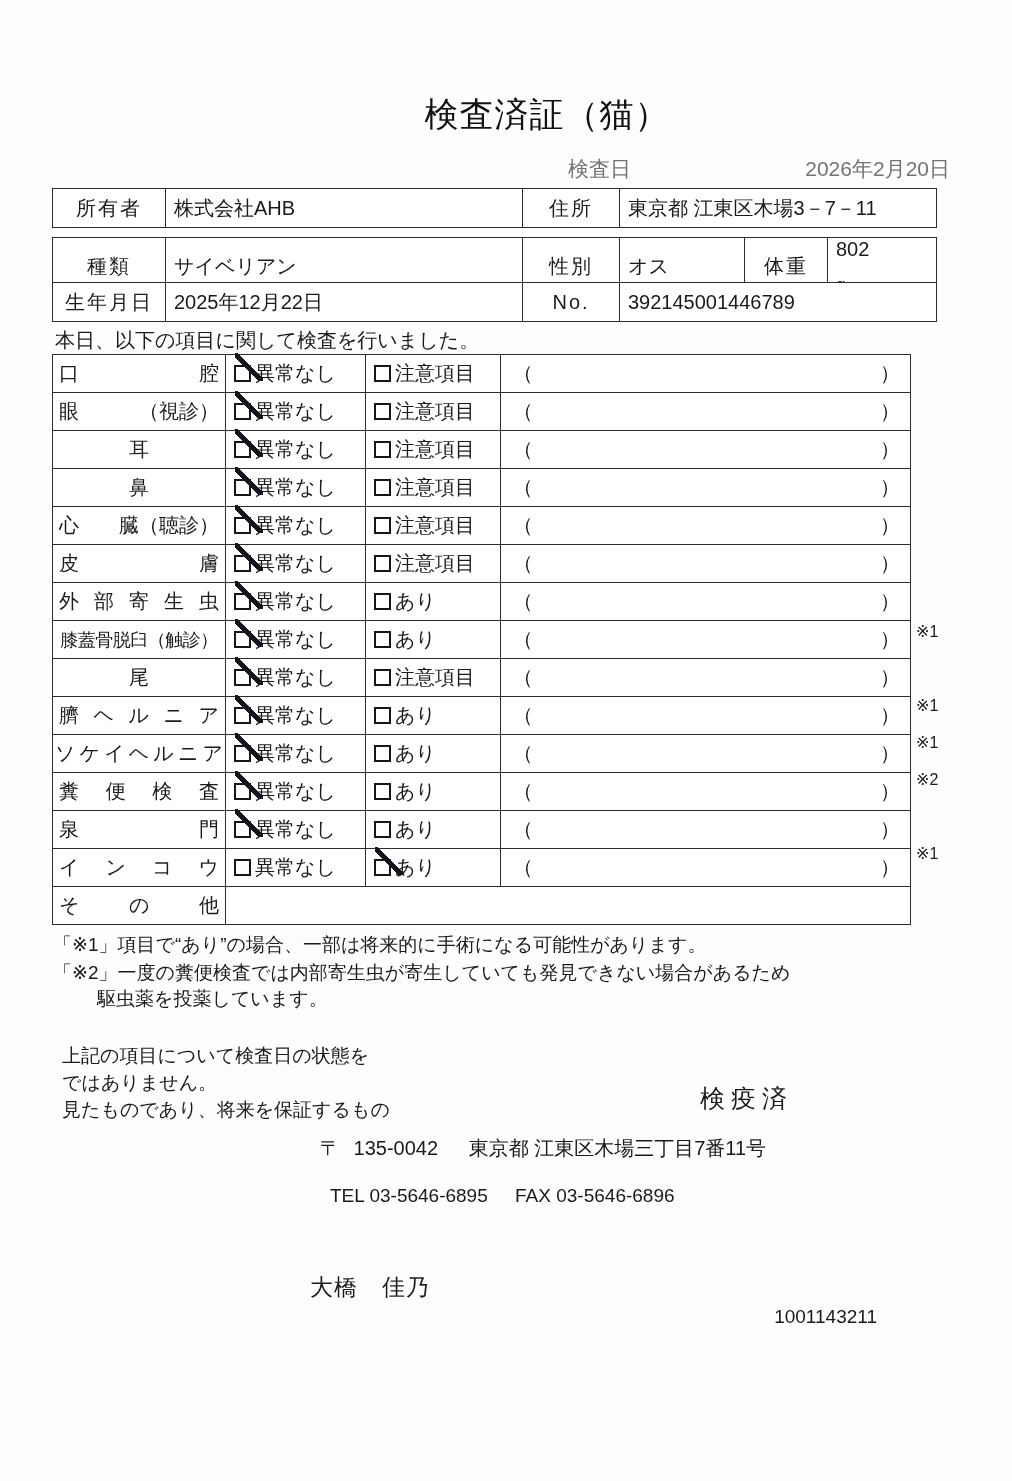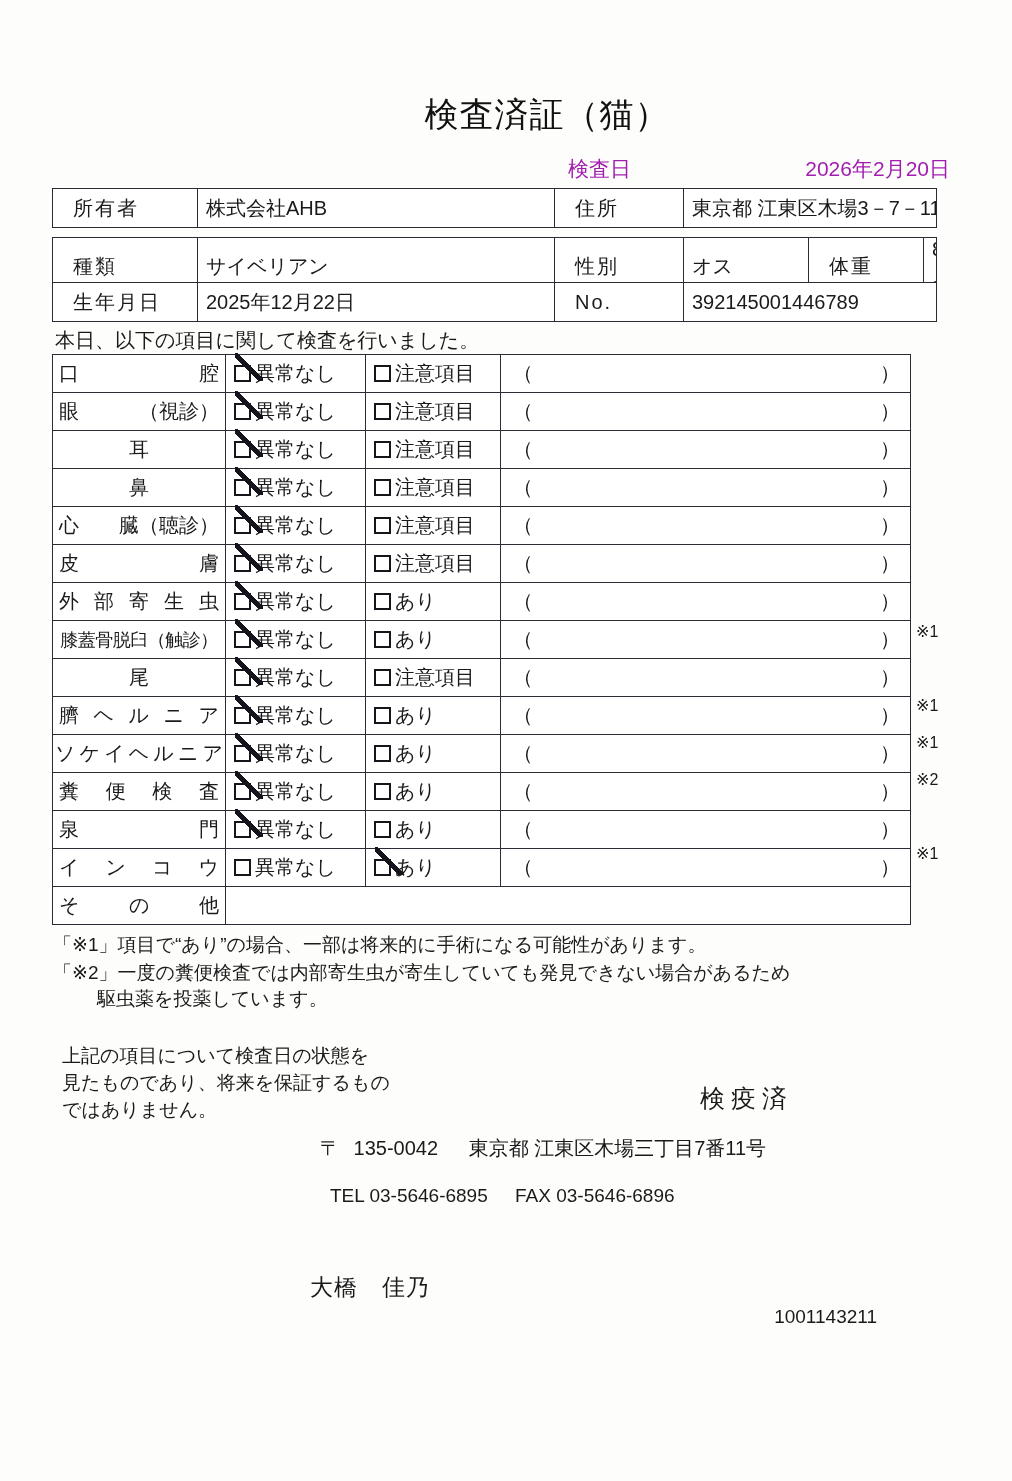--- a/index.html
+++ b/index.html
@@ -35,21 +35,21 @@
     margin-left: 41px;
   }
 
   
   .date-line {
     position: absolute;
     left: 520px; top: 155px;
     width: 430px;
     height: 30px;
     font-size: 21px;
-    color: #a21caf;
+    color: #737373;
   }
   .date-line .label {
     position: absolute;
     left: 48px; top: 0;
   }
   .date-line .value {
     position: absolute;
     right: 0; top: 0;
   }
 
@@ -65,22 +65,23 @@
   }
   .hdr td {
     border: 1px solid #2b2b33;
     height: 38px;
     padding: 0 8px;
     vertical-align: middle;
     white-space: nowrap;
     overflow: hidden;
   }
   .hdr .lbl {
+    text-align: center;
     letter-spacing: 2px;
-    padding: 0 20px;
+    padding: 0 4px;
   }
   .hdr .val { text-align: left; }
   .hdr .val-right { text-align: right; }
 
   #hdr-owner { top: 188px; }
   #hdr-breed { top: 237px; }
   #hdr-birth { top: 282px; }
 
   .wt-wrap {
     display: flex;
@@ -726,22 +727,22 @@
     </div>
 
   <div class="notes">
     <div>「※1」項目で“あり”の場合、一部は将来的に手術になる可能性があります。</div>
     <div class="n2">「※2」一度の糞便検査では内部寄生虫が寄生していても発見できない場合があるため</div>
     <div class="n2-cont">駆虫薬を投薬しています。</div>
   </div>
 
   <div class="disclaimer">
     <div>上記の項目について検査日の状態を</div>
+    <div>ではありません。</div>
     <div>見たものであり、将来を保証するもの</div>
-    <div>ではありません。</div>
   </div>
 
   <div class="stamp">検疫済</div>
 
   <div class="addr-line">
     <span class="zip-mark">〒</span>
     <span class="zip">135-0042</span>
     <span>東京都 江東区木場三丁目7番11号</span>
   </div>
 

